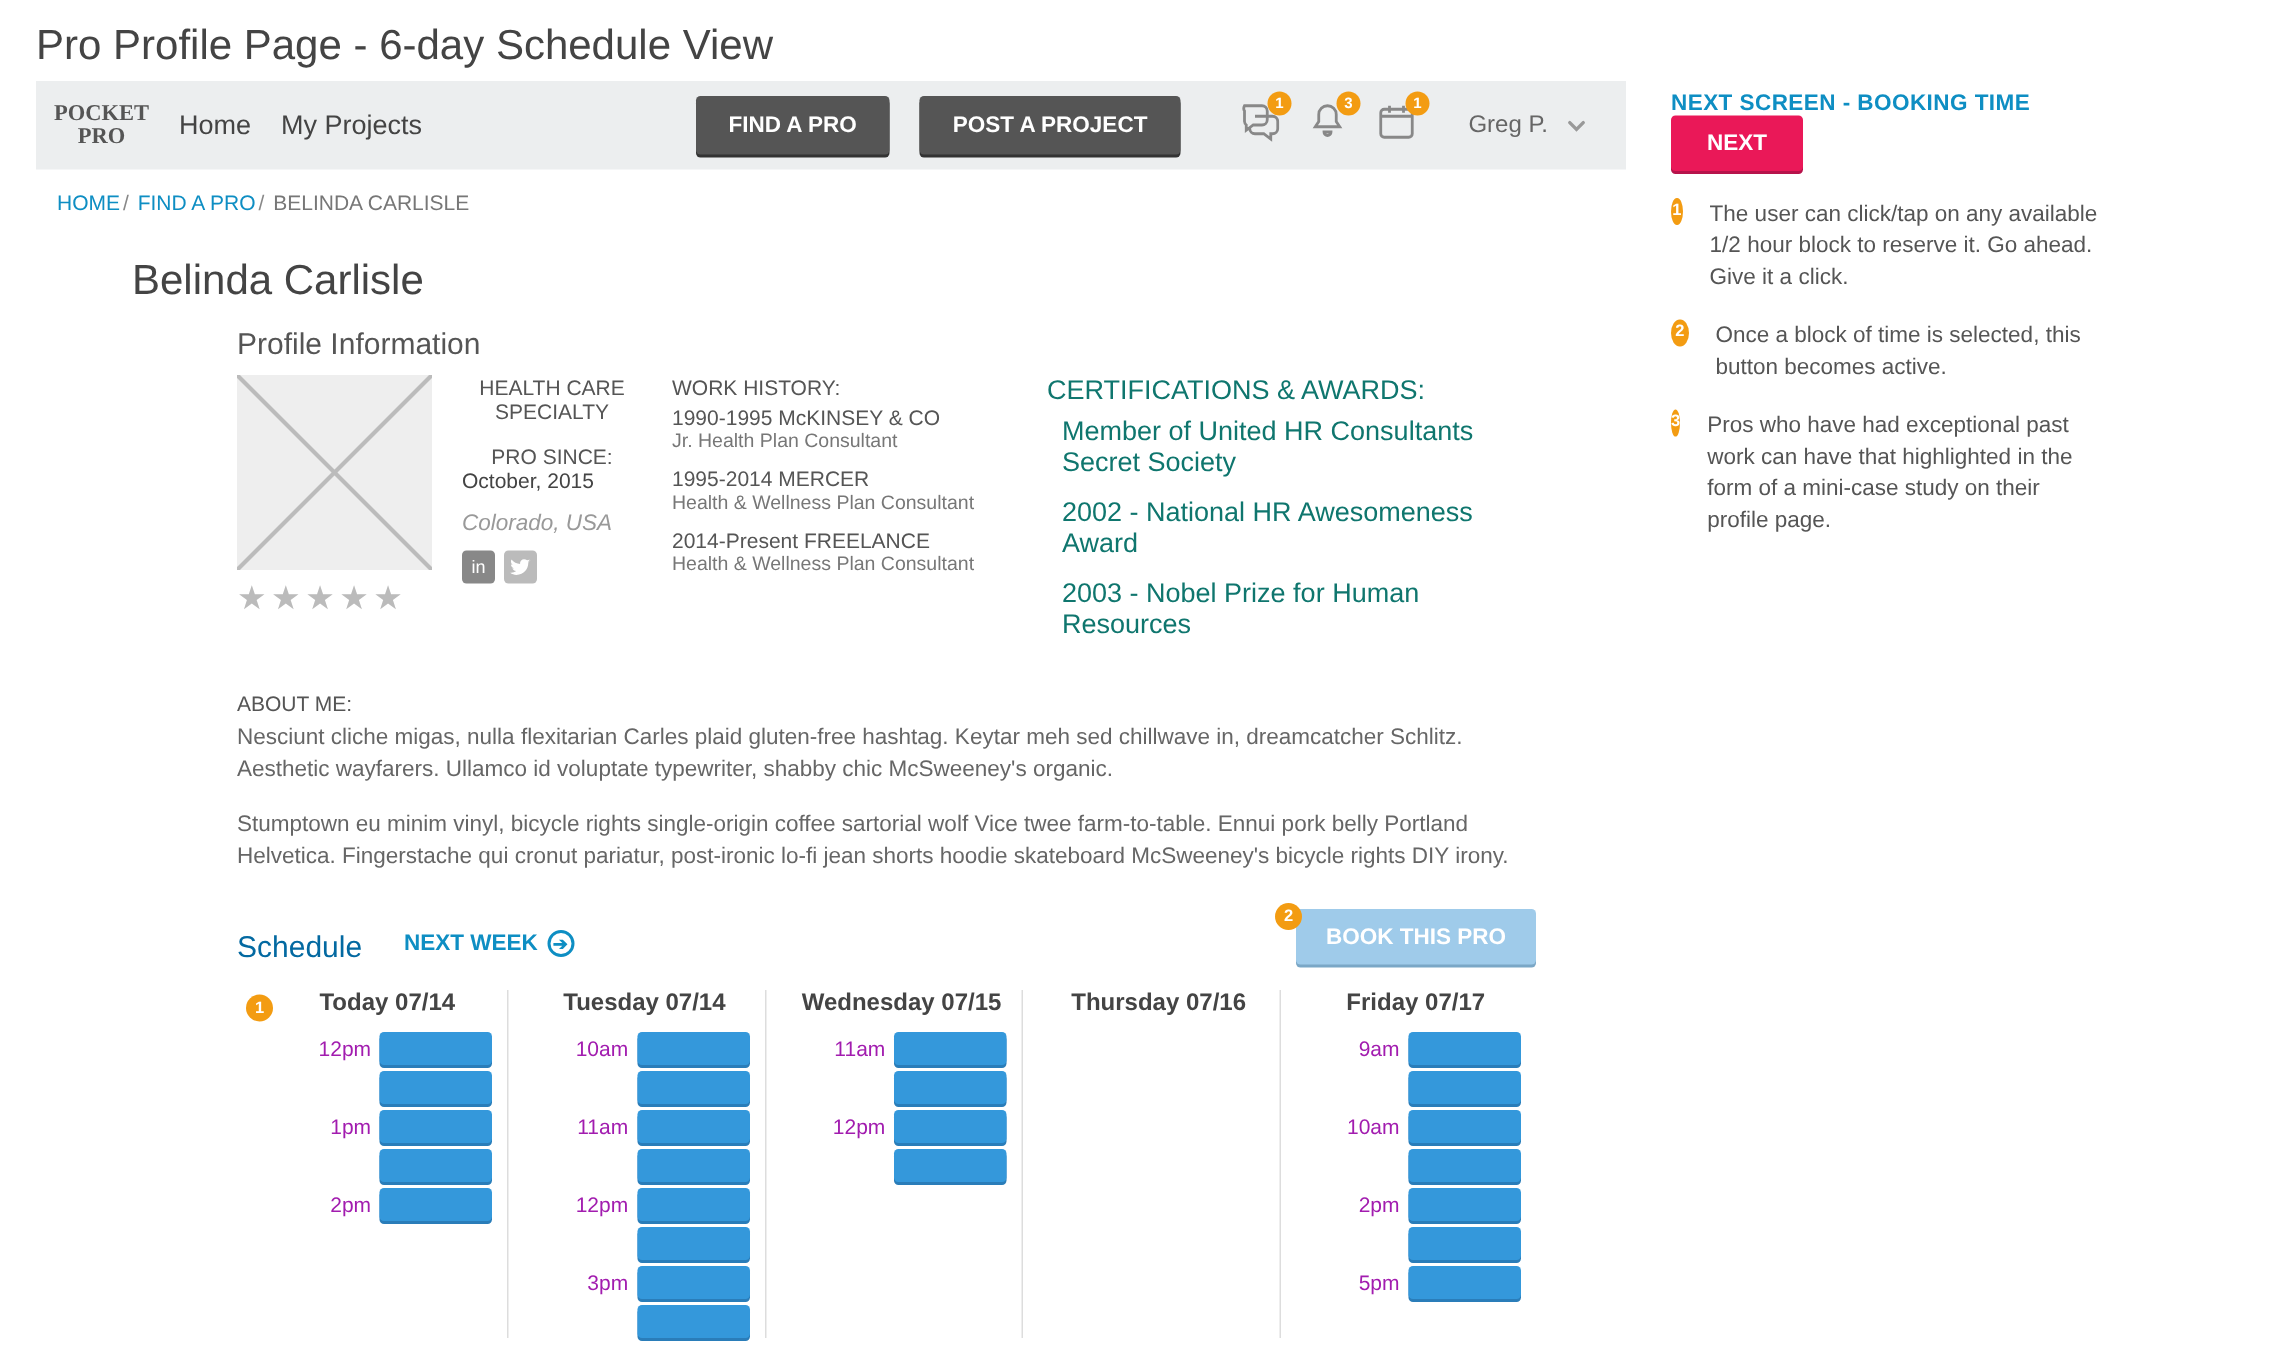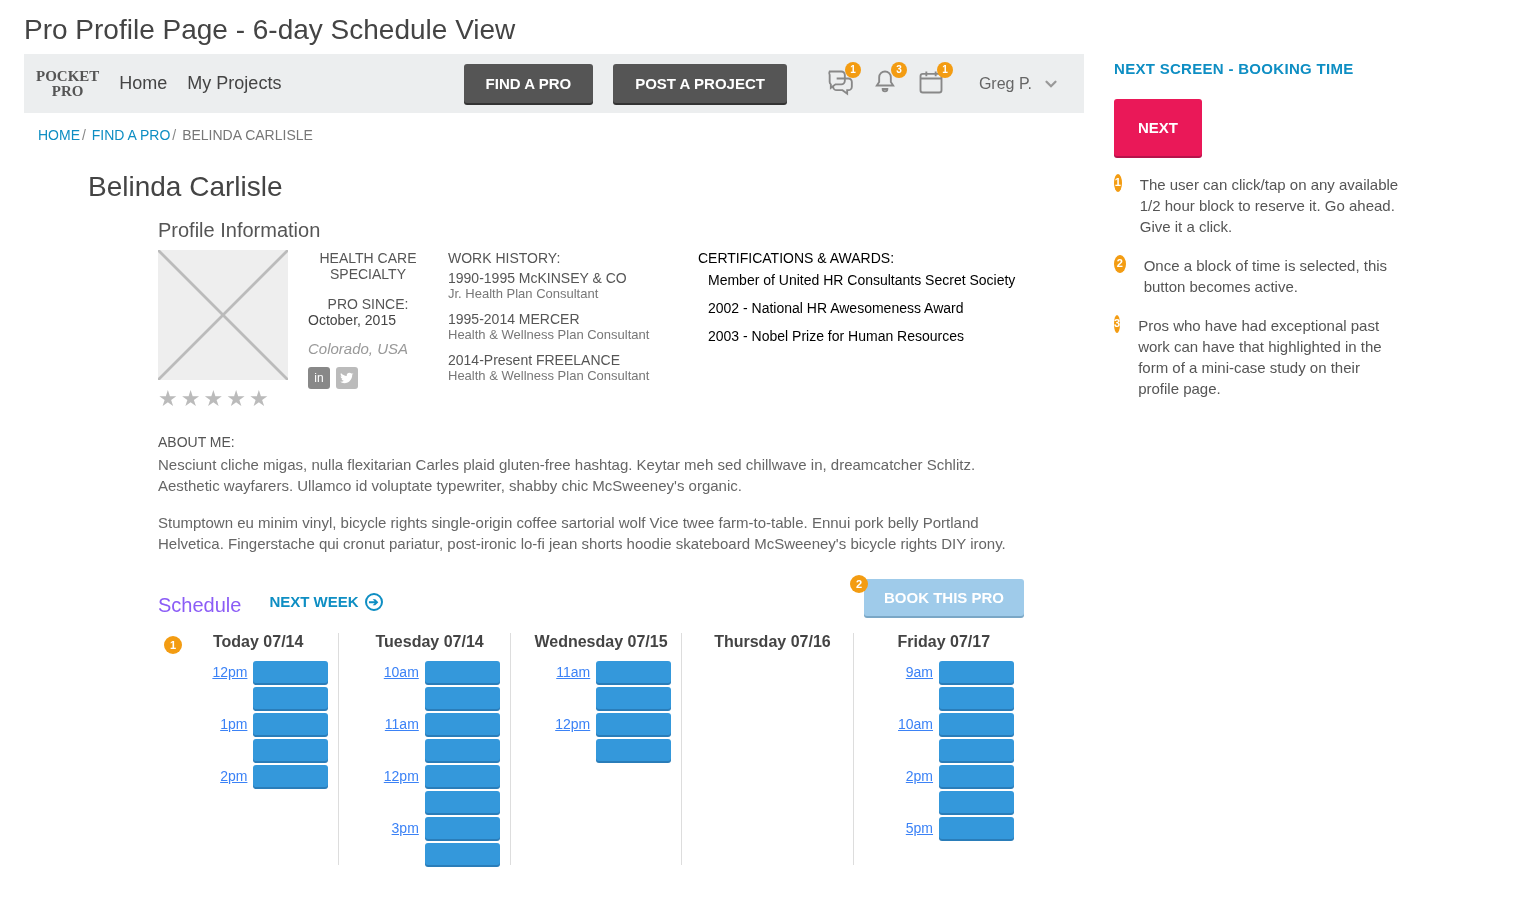--- a/index.html
+++ b/index.html
@@ -99,29 +99,29 @@
   .social { display: flex; gap: 6px; margin-top: 10px; }
   .social-ico { width: 22px; height: 22px; border-radius: 3px; display:flex;align-items:center;justify-content:center; color:#fff; font-size:12px; font-weight:400;}
   .li-ico { background:#888; }
   .tw-ico { background:#bbb; }
 
   .work-col { flex: 0 0 230px; font-size: 14px; color: #555; }
   .work-col .hdr { color:#555; margin-bottom:4px; }
   .work-col .entry { margin-bottom: 10px; }
   .work-col .entry .sub { color:#777; font-size:13px; }
 
-  .cert-col { flex: 1 1 auto; font-size: 14px; color:#000000; }
+  .cert-col { flex: 1 1 auto; font-size: 18px; color:#0f766e; }
   .cert-col .hdr { margin-bottom:6px; }
   .cert-col .entry { margin-bottom: 12px; margin-left: 10px; }
 
   .about { margin-top: 22px; }
   .about .hdr { color:#555; font-size:14px; margin-bottom:4px; }
   .about p { color:#666; font-size:15px; line-height:1.4; margin: 0 0 16px 0; }
 
-  .schedule-h { font-size: 20px; color:#8b5cf6; margin: 24px 0 8px; font-weight:400; }
+  .schedule-h { font-size: 20px; color:#0369a1; margin: 24px 0 8px; font-weight:400; }
   .next-week { color: var(--link-blue); font-weight:700; font-size:15px; display:inline-flex; gap:6px; align-items:center; margin-left: 28px; position:relative; top:4px;}
   .next-week .arr { width: 18px; height: 18px; border:2px solid var(--link-blue); border-radius:50%; display:inline-flex; align-items:center; justify-content:center; color:var(--link-blue); font-size:12px;}
   .book-btn {
     background: #9fcbea; color:#fff; font-weight:700; border:none;
     padding: 10px 20px; border-radius:3px; font-size:15px;
     box-shadow: 0 2px 0 #7aa7c6;
   }
   .annot-badge {
     background: var(--orange); color:#fff; font-size:11px; font-weight:700;
     width:18px; height:18px; border-radius:50%; display:inline-flex;
@@ -132,33 +132,33 @@
   .schedule-top .spacer { flex:1; }
   .book-wrap { display:flex; align-items:center; gap:0; position:relative; }
   .book-wrap .annot-badge { position:absolute; left:-14px; top:-4px; }
 
   .days { display:flex; gap: 0; margin-top:8px; margin-left:30px; }
   .day { flex: 1; position:relative; padding: 0 10px 0 0; }
   .day + .day { border-left: 1px solid #ddd; padding-left: 20px; }
   .day-h { font-size:16px; color:#444; font-weight:600; text-align:center; margin-bottom:10px; }
   .slots { display:flex; flex-direction:column; gap:4px; position:relative; }
   .slot-row { display:flex; align-items:center; gap:6px; justify-content:flex-end; }
-  .slot-label { font-size:14px; color:#3b82f6; width:42px; text-align:right;text-decoration:underline; }
+  .slot-label { font-size:14px; color:#a21caf; width:42px; text-align:right; }
   .slot-block {
     background: var(--blue); border-radius:3px; height:22px; width:75px;
     box-shadow: 0 2px 0 #2a7db9;
   }
   .day-annot { position:absolute; left:-24px; top:3px; }
 
   
   .side-link { color: var(--link-blue); font-weight:700; font-size:15px; letter-spacing: .3px; }
   .next-btn {
     background: var(--pink); color:#fff; font-weight:700; border:none;
-    padding: 20px 24px; border-radius:3px; font-size:15px;
-    box-shadow: 0 2px 0 #b6134b; margin-top: 22px; display:block;
+    padding: 10px 24px; border-radius:3px; font-size:15px;
+    box-shadow: 0 2px 0 #b6134b; margin-top: 0; display:block;
   }
   .annot { display:flex; gap:12px; margin-top: 18px; font-size:15px; color:#555; line-height:1.4; }
 </style>
 </head>
 <body>
 
 <div class="frame">
   <div class="page-title">Pro Profile Page - 6-day Schedule View</div>
 
   <div class="layout">

